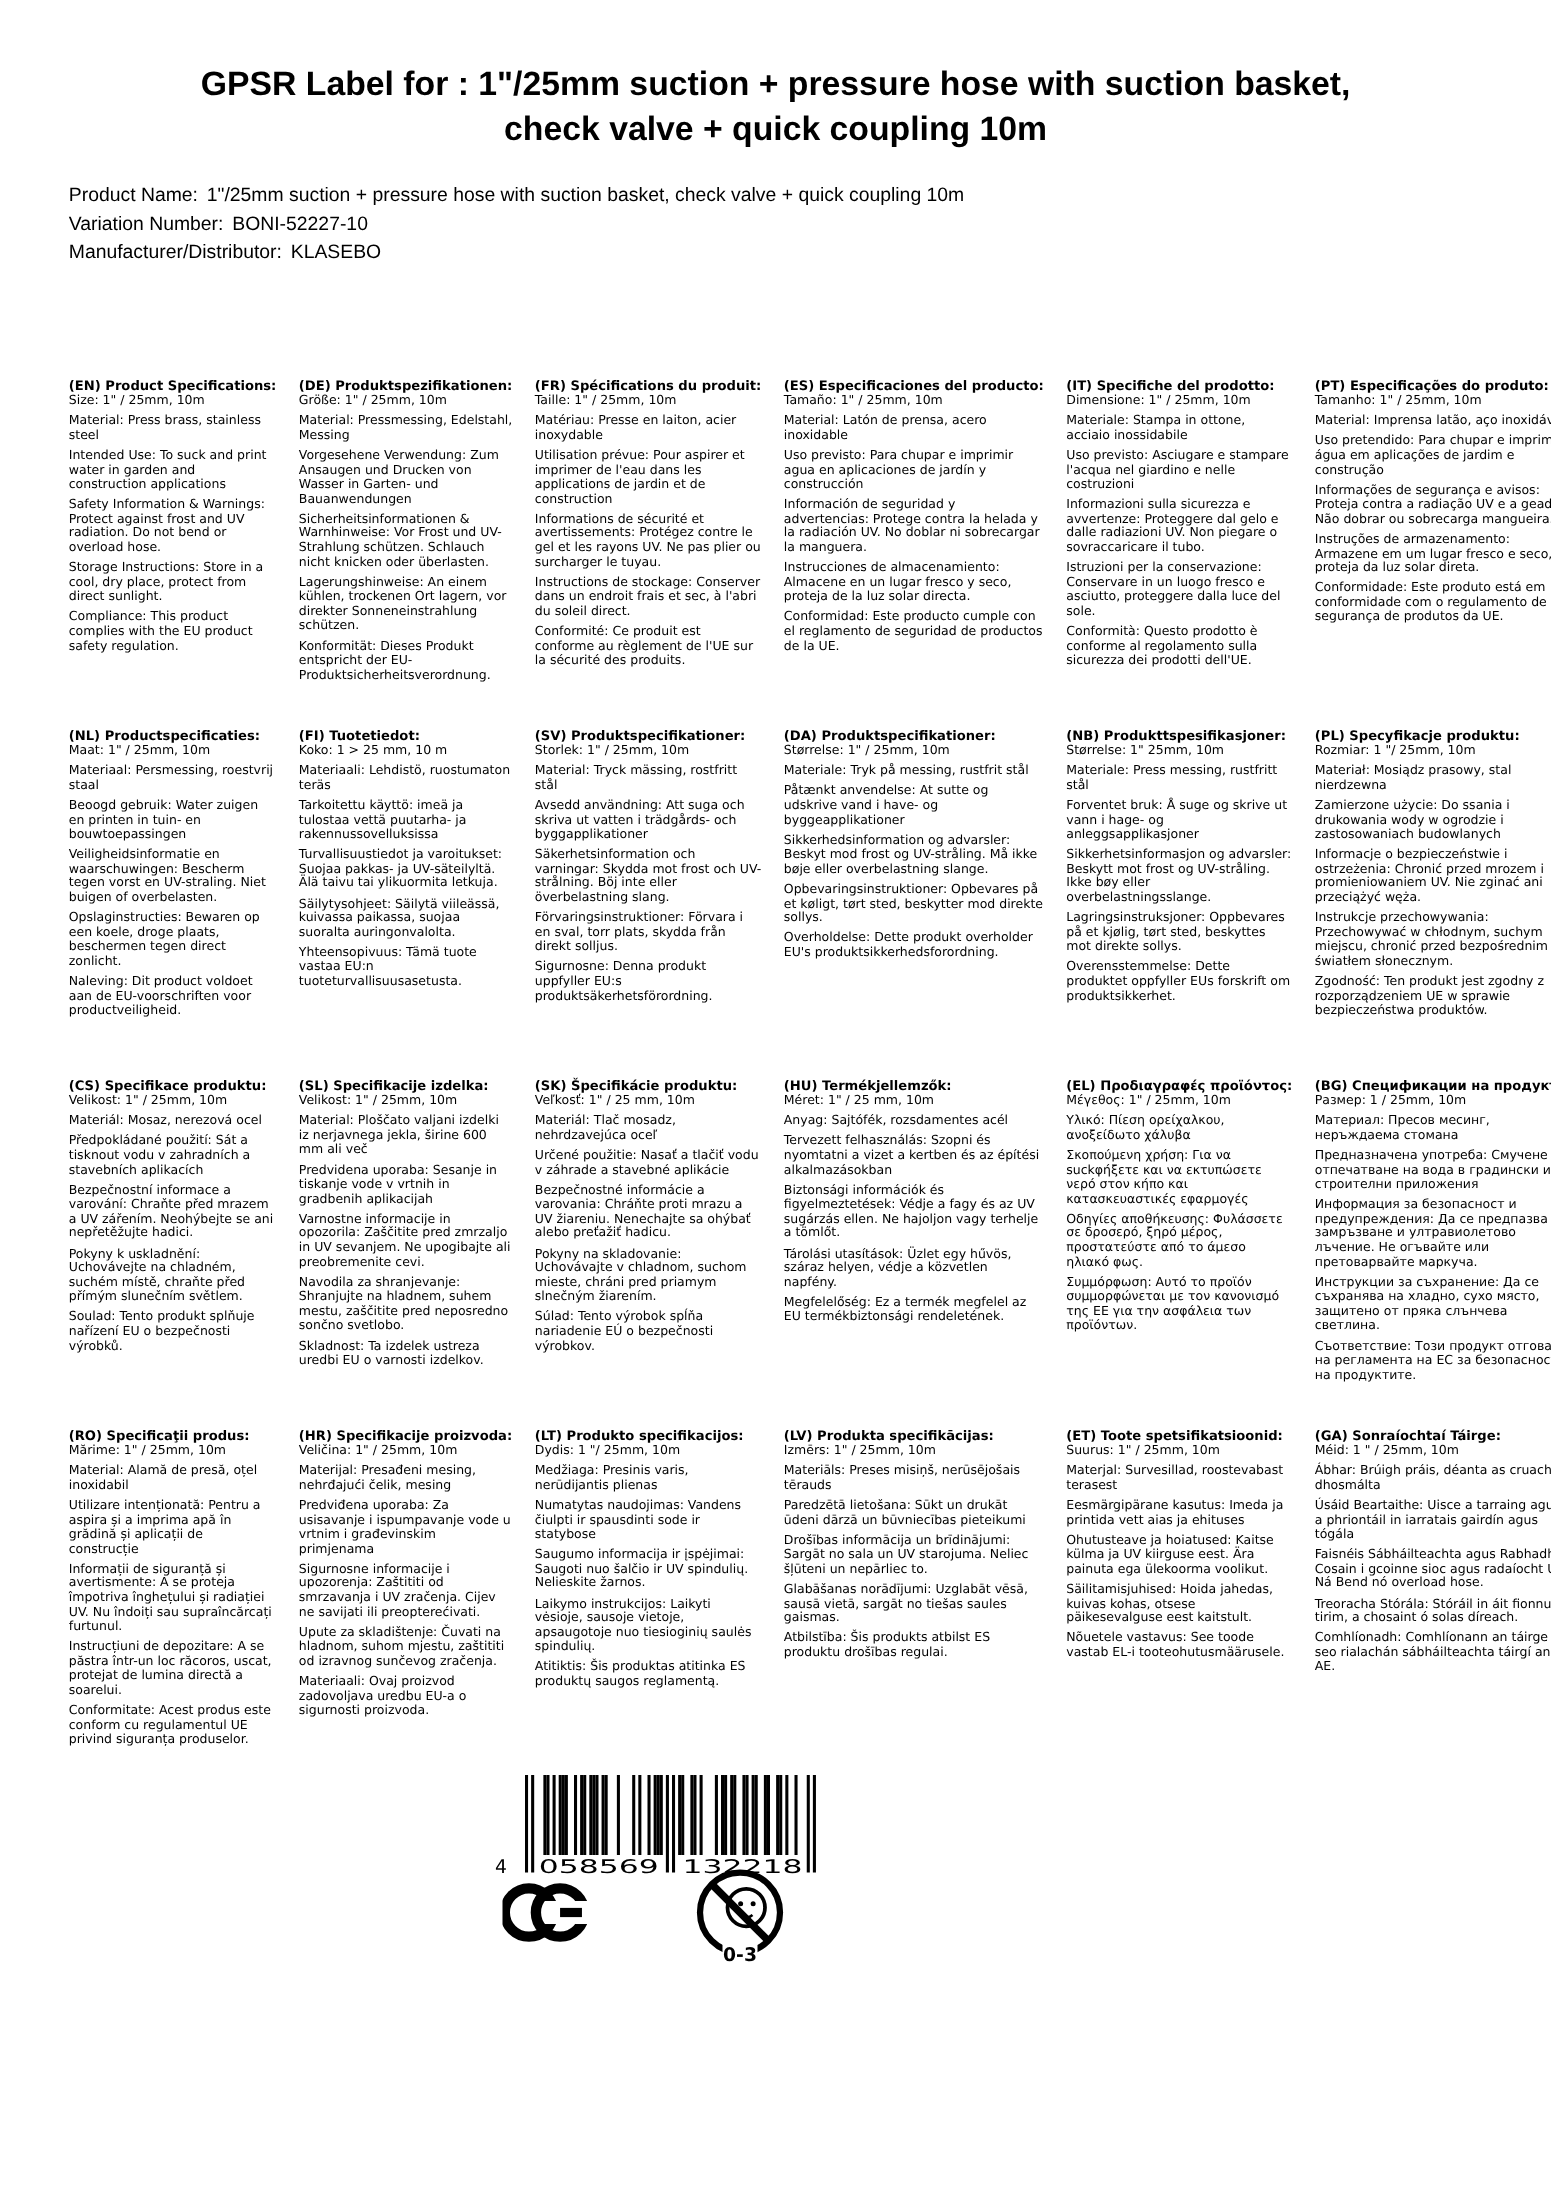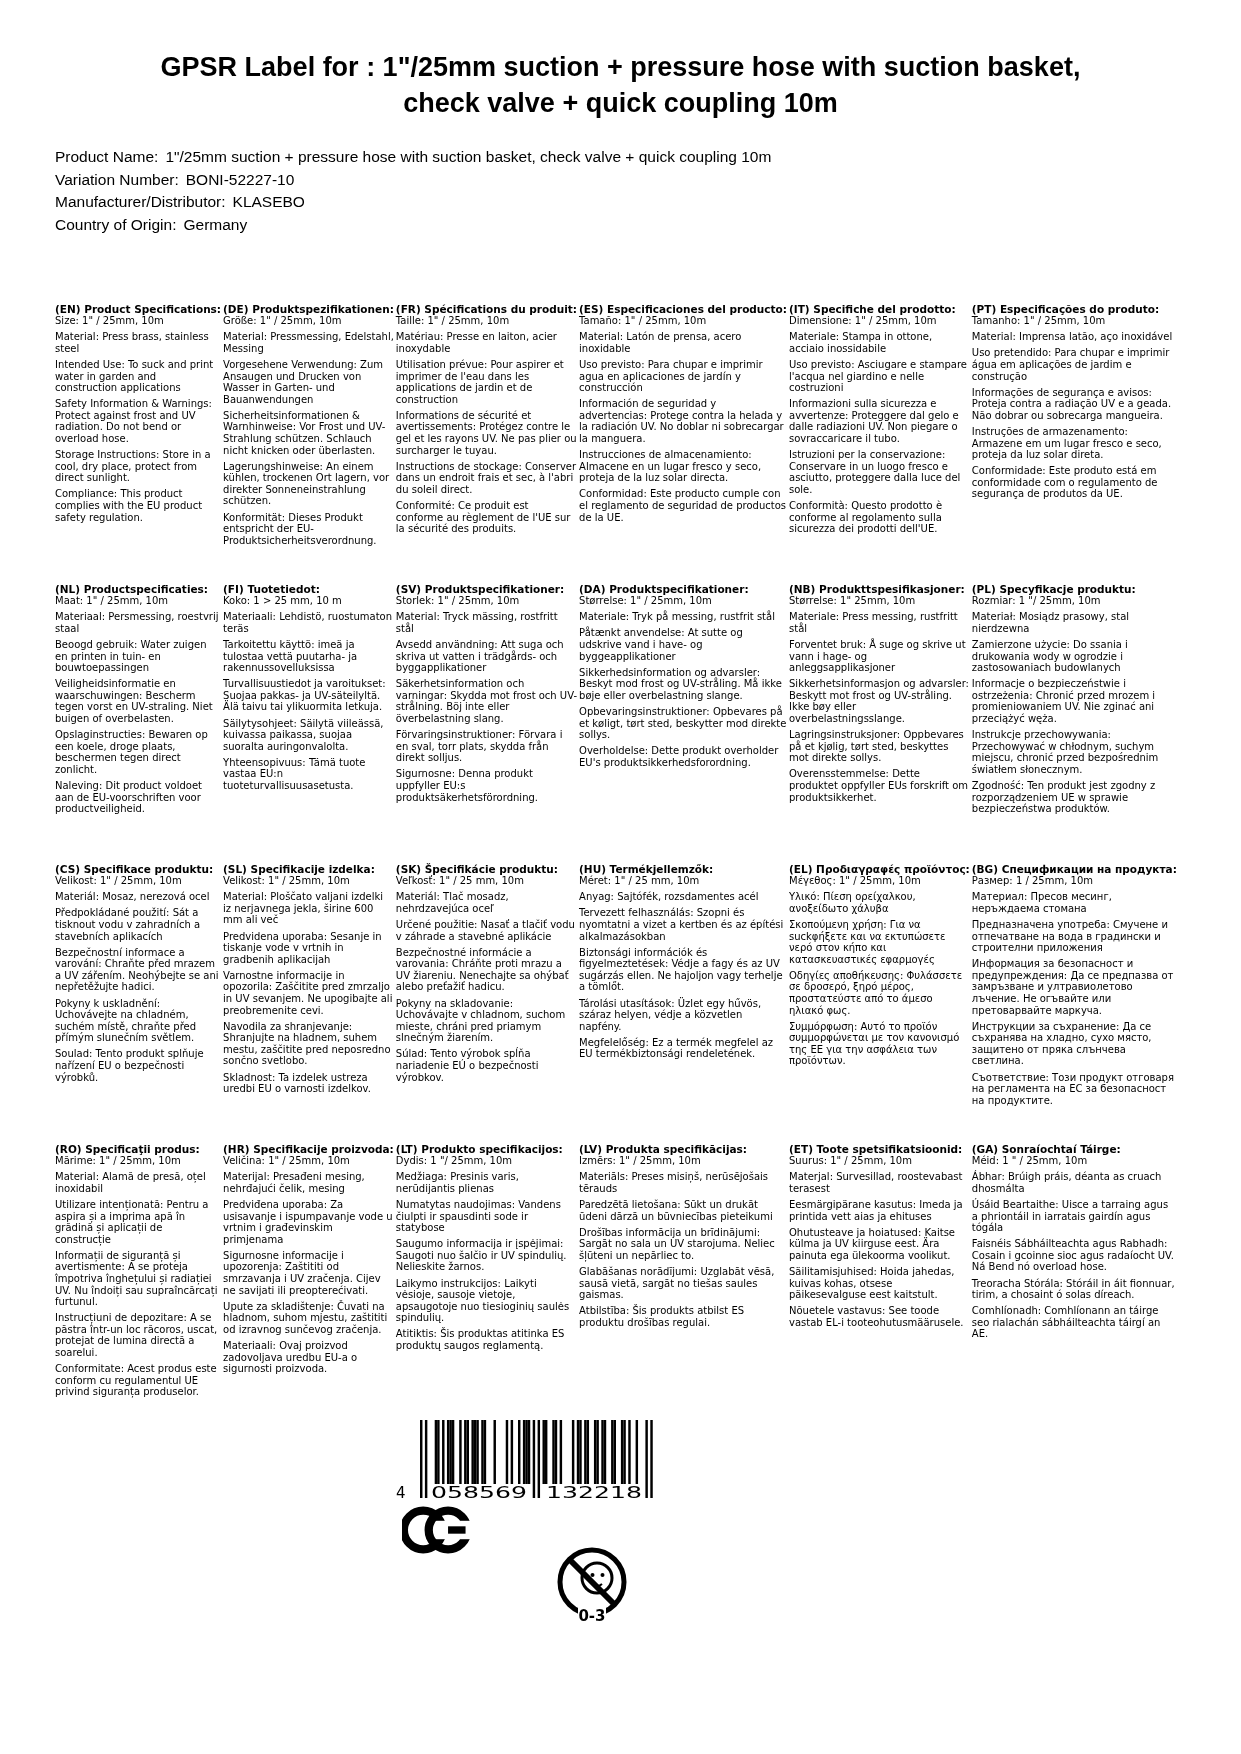--- a/index.html
+++ b/index.html
@@ -7,42 +7,41 @@
   .page{position:relative;width:1241px;height:1754px;background:#fff;overflow:hidden;}
   .title{position:absolute;top:50px;left:0;width:100%;text-align:center;margin:0;
          font-family:"Liberation Sans",sans-serif;font-weight:bold;font-size:27px;line-height:1.32;}
   .title span{display:inline-block;max-width:980px;}
   .info{position:absolute;top:146px;left:55px;width:1140px;
         font-family:"Liberation Sans",sans-serif;font-size:15.5px;line-height:22.5px;}
   .info .row{white-space:nowrap;}
   .info .lbl{font-weight:normal;}
   .info .val{margin-left:7px;}
   .grid{position:absolute;top:303px;left:55px;width:1060px;display:grid;
-        grid-template-columns:repeat(6,1fr);grid-auto-rows:280px;column-gap:2px;}
+        grid-template-columns:repeat(6,1fr);grid-auto-rows:280px;column-gap:18px;}
   .block{font-size:10px;line-height:1.16;overflow:visible;}
   .block h3{font-size:10.5px;margin:0;font-weight:bold;white-space:nowrap;}
   .block p{margin:4.5px 0 0 0;overflow-wrap:break-word;}
   .block p:first-of-type{margin-top:0;}
   .barcode{position:absolute;left:390px;top:1420px;}
   .ce{position:absolute;left:402px;top:1506px;}
-  .age{position:absolute;left:554px;top:1544px;}
+  .age{position:absolute;left:554px;top:1492px;}
   svg{display:block;}
 </style>
 </head>
 <body>
 
 <div class="page">
 
   <h1 class="title"><span>GPSR Label for : 1"/25mm suction + pressure hose with suction basket, check valve + quick coupling 10m</span></h1>
 
   <div class="info" id="info">
       <div class="row"><span class="lbl">Product Name:</span><span class="val">1"/25mm suction + pressure hose with suction basket, check valve + quick coupling 10m</span></div>
       <div class="row"><span class="lbl">Variation Number:</span><span class="val">BONI-52227-10</span></div>
       <div class="row"><span class="lbl">Manufacturer/Distributor:</span><span class="val">KLASEBO</span></div>
-      <div class="row"><span class="lbl">Country of Origin:</span><span class="val">Germany</span></div>
     </div>
 
   <div class="grid" id="grid">
       <div class="block">
         <h3>(EN) Product Specifications:</h3>
         <p>Size: 1" / 25mm, 10m</p>
         <p>Material: Press brass, stainless steel</p>
         <p>Intended Use: To suck and print water in garden and construction applications</p>
         <p>Safety Information &amp; Warnings: Protect against frost and UV radiation. Do not bend or overload hose.</p>
         <p>Storage Instructions: Store in a cool, dry place, protect from direct sunlight.</p>

